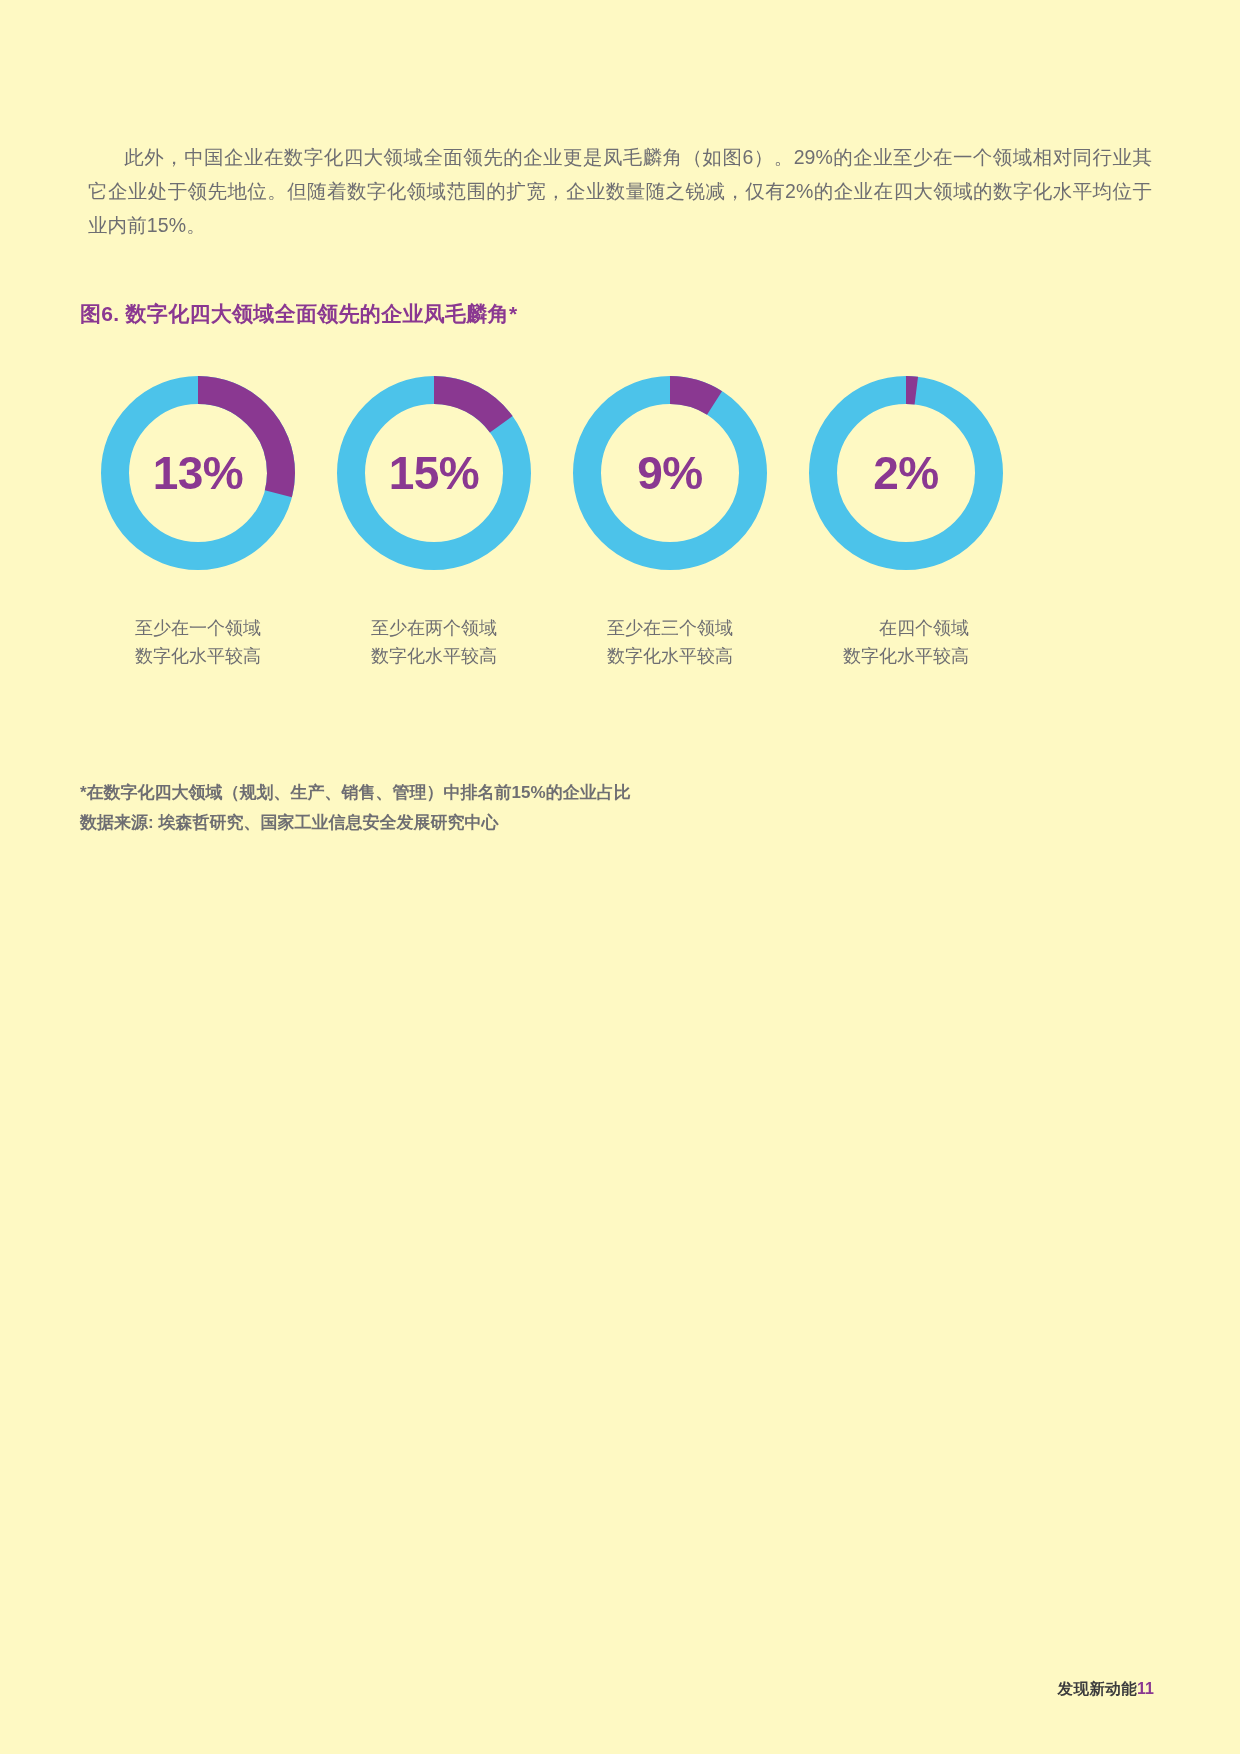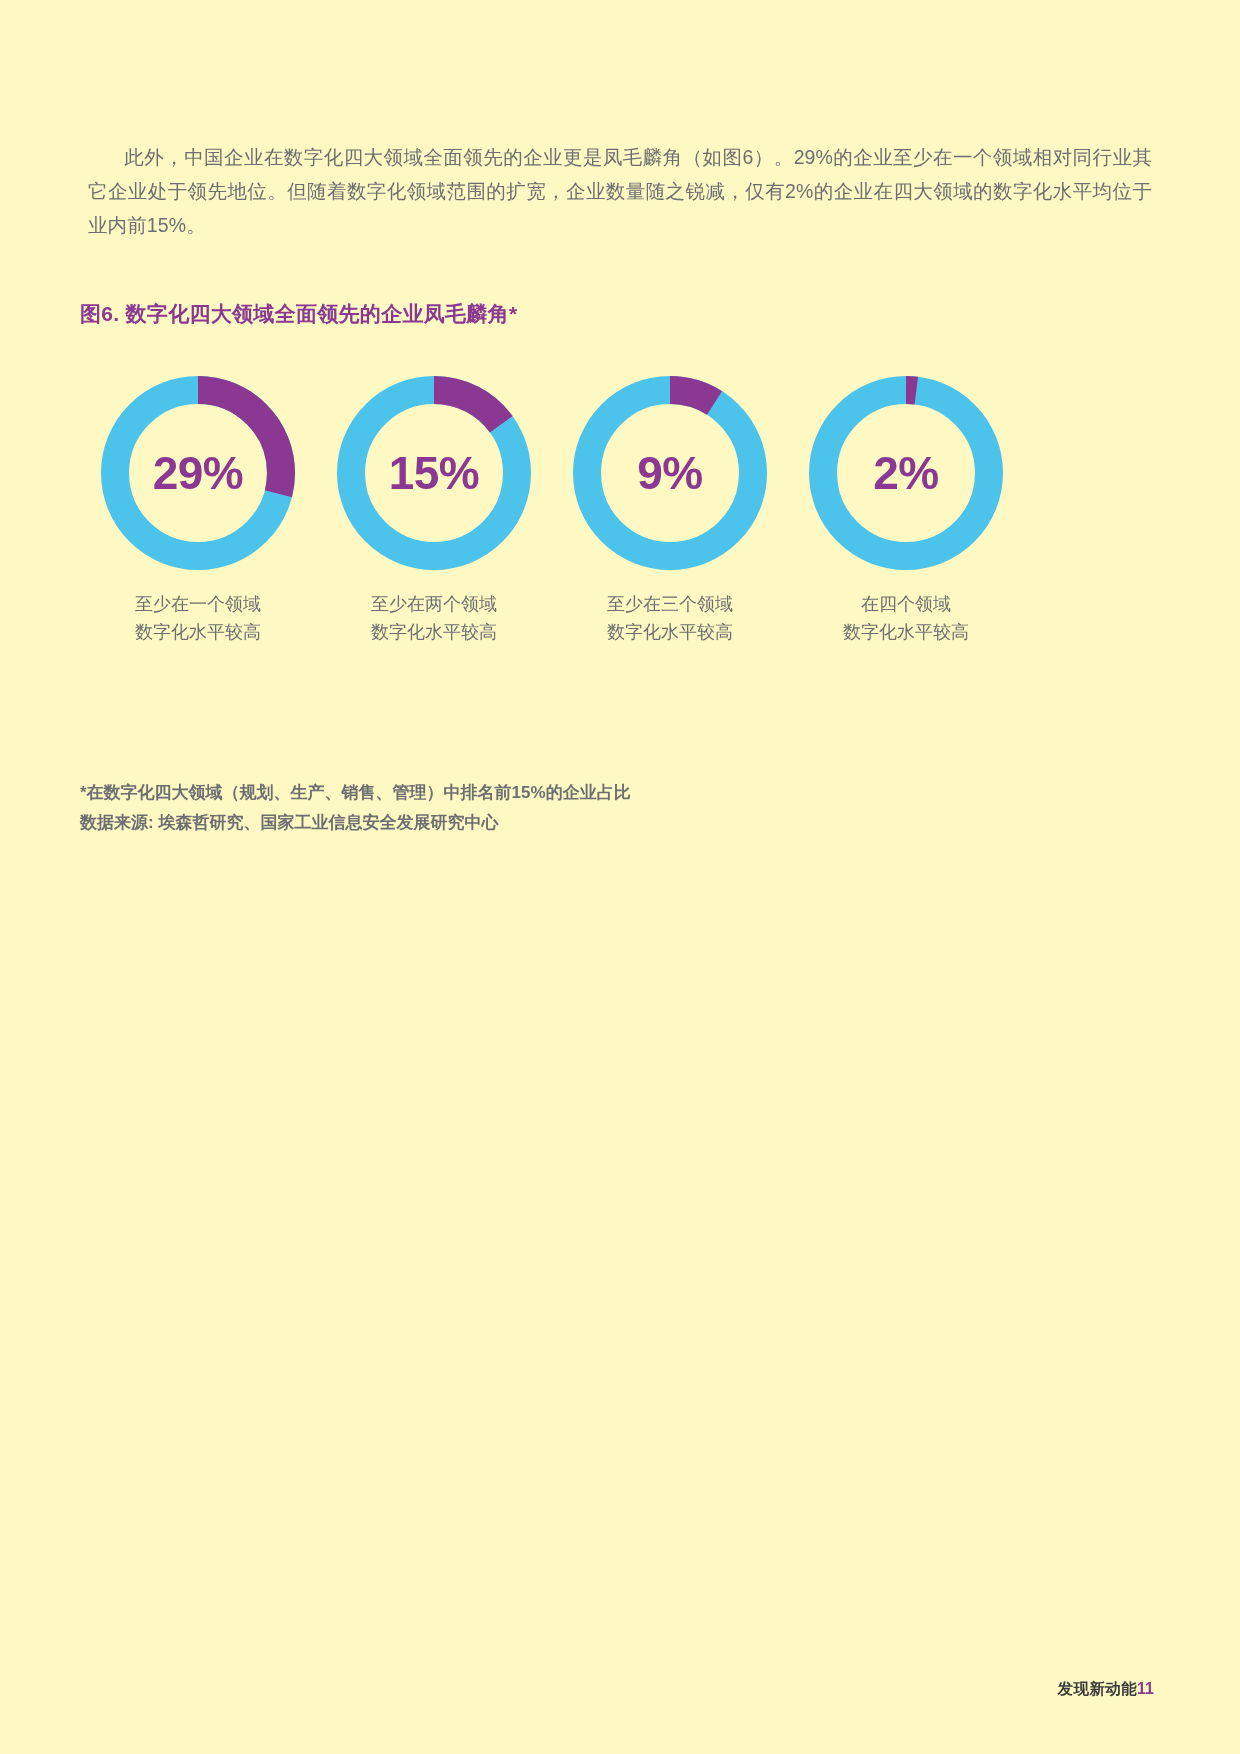--- a/index.html
+++ b/index.html
@@ -88,25 +88,25 @@
     display: flex;
     align-items: center;
     justify-content: center;
     font-size: 46px;
     font-weight: bold;
     color: #8a3891;
     letter-spacing: -0.5px;
   }
 
   .donut-label {
-    margin-top: 16px;
+    margin-top: 40px;
     font-size: 18px;
     line-height: 28px;
     color: #6e6e72;
-    text-align: center;
+    text-align: right;
     white-space: pre-line;
   }
 
   
   .footnote {
     position: absolute;
     left: 80px;
     top: 778px;
     font-size: 17px;
     line-height: 30px;
@@ -144,21 +144,21 @@
   <div class="fig-title">图6. 数字化四大领域全面领先的企业凤毛麟角*</div>
 
   <div class="donut-row">
 
     <div class="donut-cell">
       <div class="donut-wrap">
         <svg viewBox="0 0 202 202">
           <circle cx="101" cy="101" r="83" fill="none" stroke="#4cc3ea" stroke-width="28"></circle>
           <circle class="donut-arc" cx="101" cy="101" r="83" fill="none" stroke="#8a3891" stroke-width="28" stroke-dasharray="151.23627034381263 370.2681101520931" stroke-dashoffset="0"></circle>
         </svg>
-        <div class="donut-value">29%</div>
+        <div class="donut-value">13%</div>
       </div>
       <div class="donut-label">至少在一个领域
 数字化水平较高</div>
     </div>
 
     <div class="donut-cell">
       <div class="donut-wrap">
         <svg viewBox="0 0 202 202">
           <circle cx="101" cy="101" r="83" fill="none" stroke="#4cc3ea" stroke-width="28"></circle>
           <circle class="donut-arc" cx="101" cy="101" r="83" fill="none" stroke="#8a3891" stroke-width="28" stroke-dasharray="78.22565707438585 443.2787234215199" stroke-dashoffset="0"></circle>

